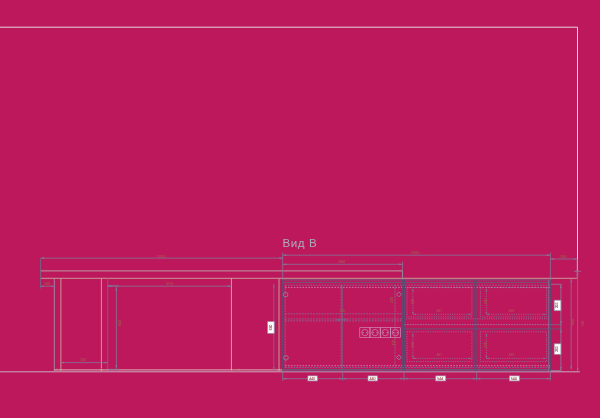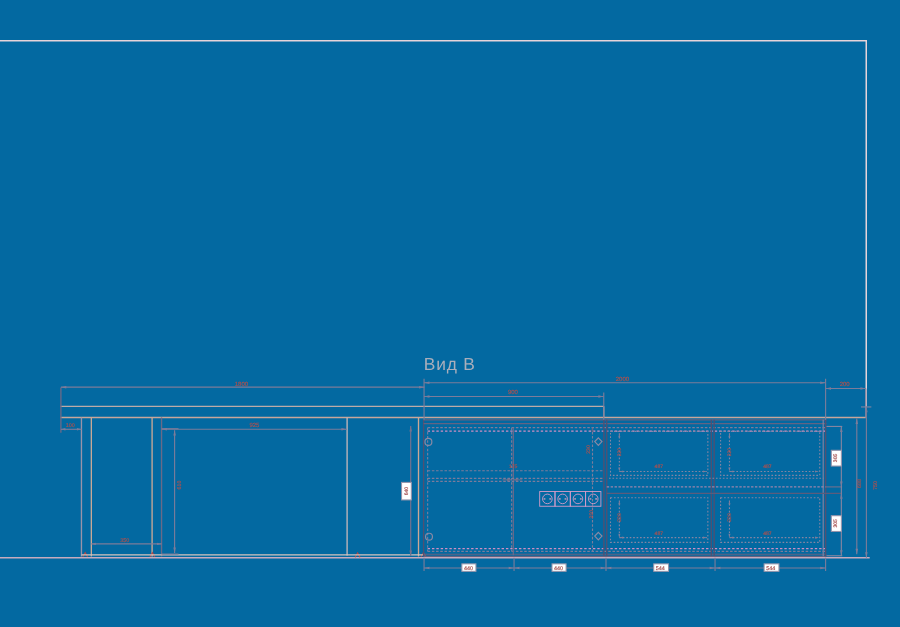--- a/index.html
+++ b/index.html
@@ -1,16 +1,16 @@
 <!DOCTYPE html>
 <html><head>
 <meta charset="utf-8">
 <style>
   html,body{margin:0;padding:0;background:#ffffff;}
-  #page{position:relative;width:600px;height:418px;background:#0369a1;overflow:hidden;
+  #page{position:relative;width:600px;height:418px;background:#be185d;overflow:hidden;
         font-family:"Liberation Sans", sans-serif;}
   svg{position:absolute;left:0;top:0;filter:blur(0.22px);}
   text{font-family:"Liberation Sans", sans-serif;}
 </style>
 </head>
 <body>
 <div id="page">
 <svg width="600" height="418" viewBox="0 0 600 418">
   <g fill="none" stroke-linecap="butt">
 

